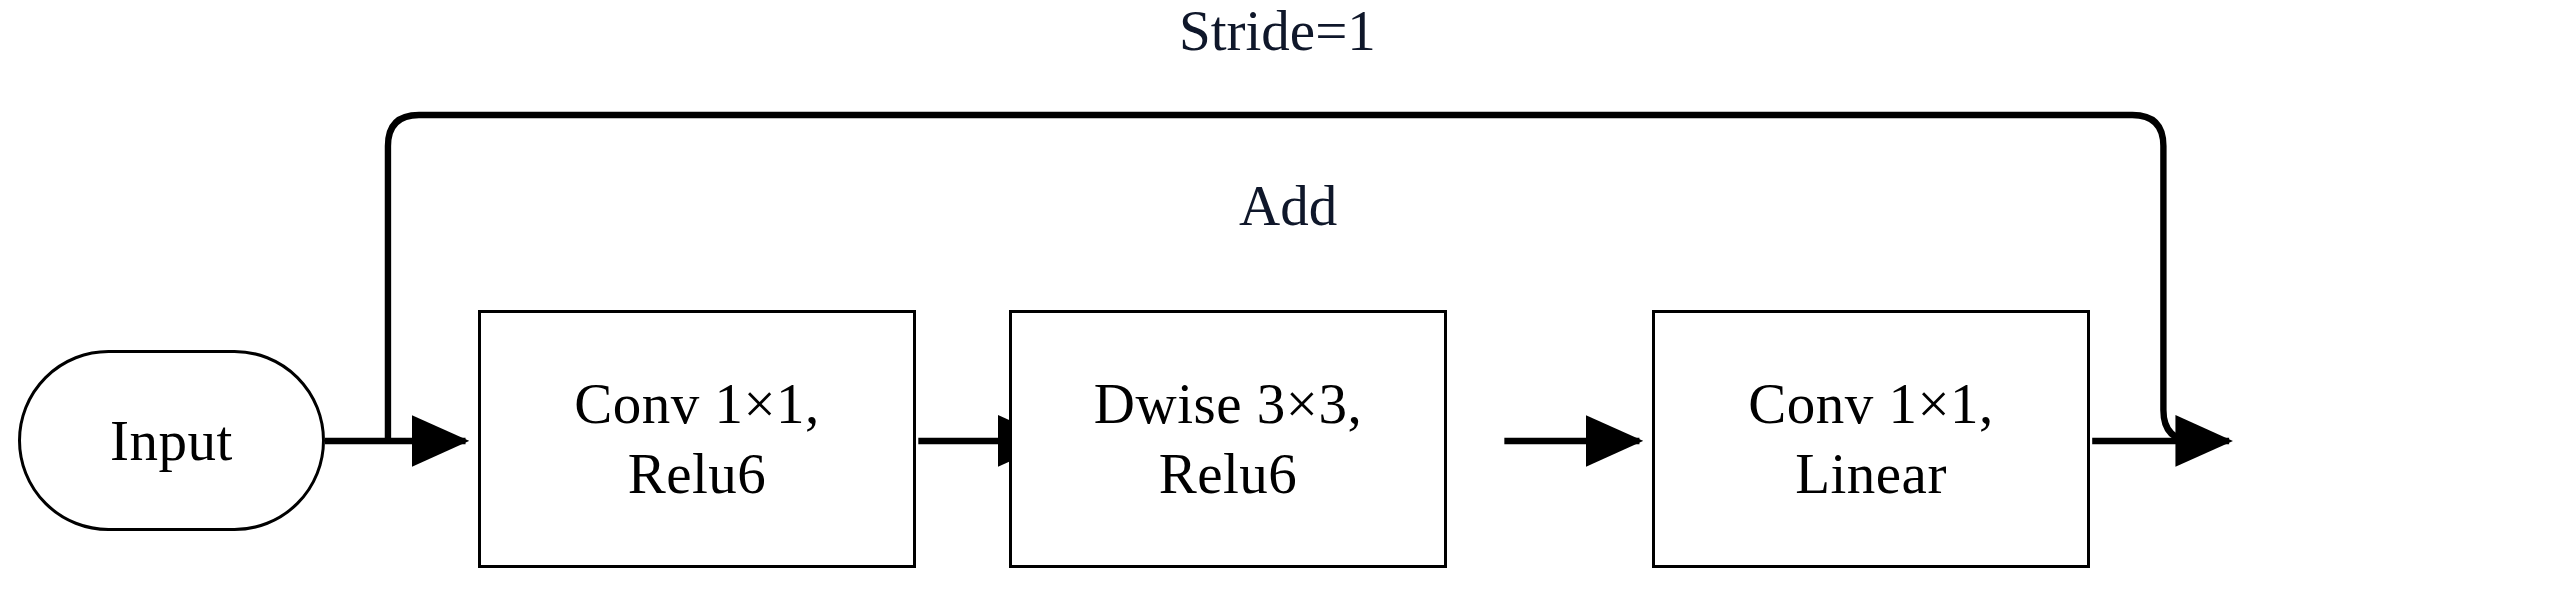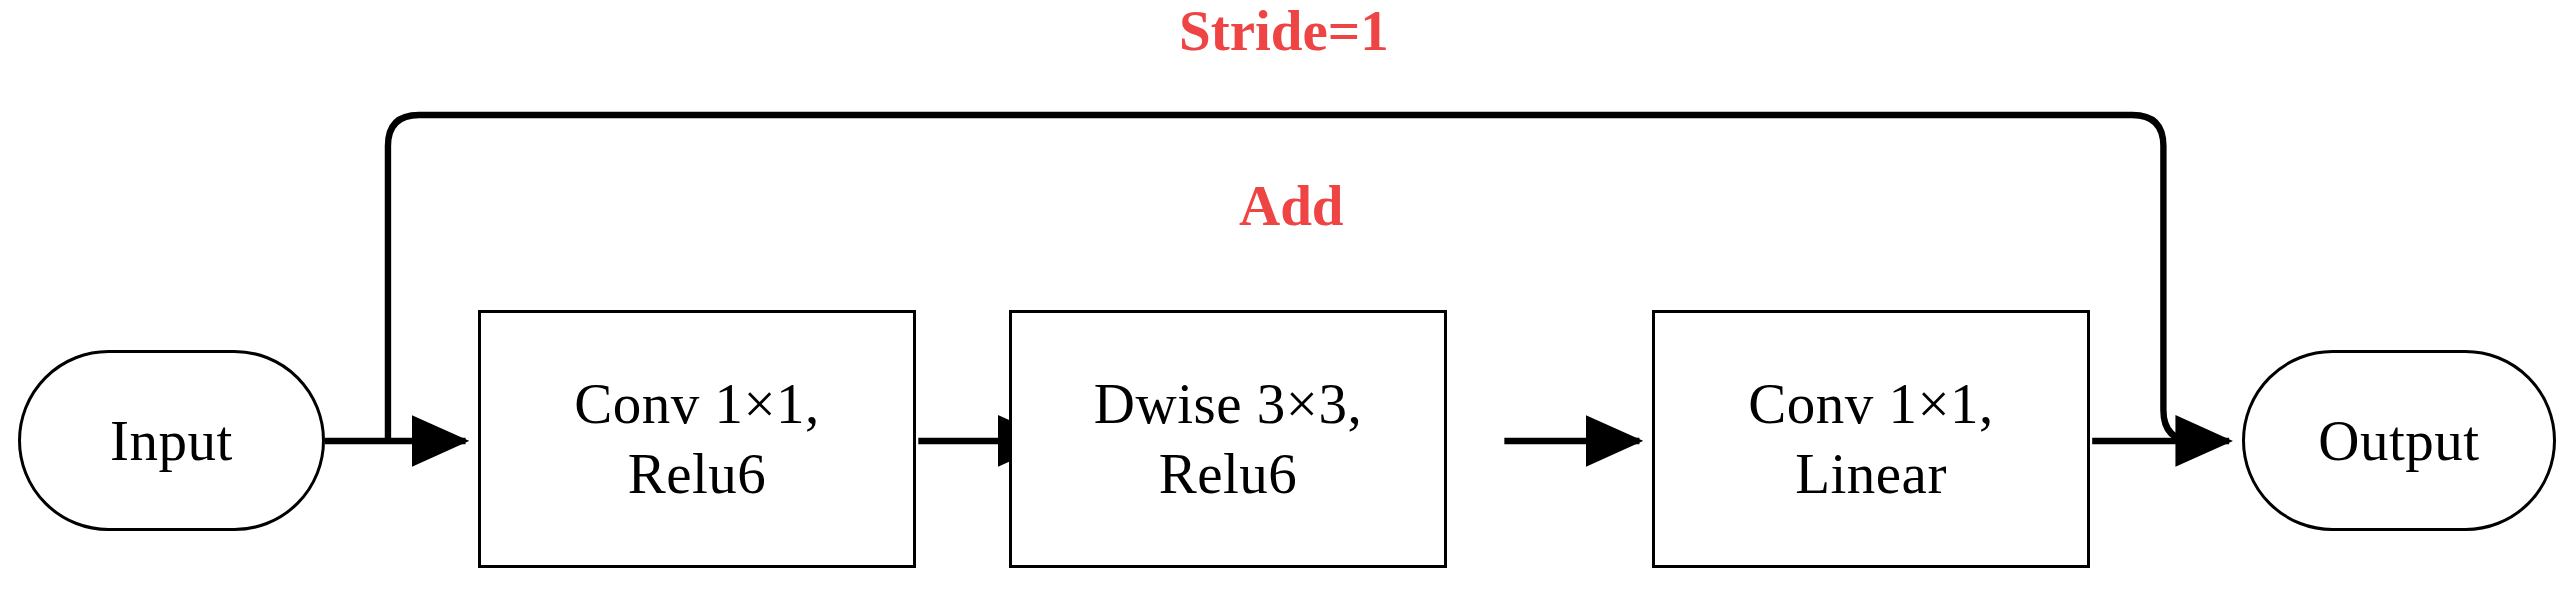--- a/index.html
+++ b/index.html
@@ -53,25 +53,24 @@
   
   #node-input   { left: 18px;   top: 350px; width: 307px; height: 181px; text-align: right; }
   #node-conv1   { left: 478px;  top: 310px; width: 438px; height: 258px; }
   #node-dwise   { left: 1009px; top: 310px; width: 438px; height: 258px; }
   #node-conv2   { left: 1652px; top: 310px; width: 438px; height: 258px; }
   #node-output  { left: 2242px; top: 350px; width: 314px; height: 181px; }
 
   
   .free-label {
     position: absolute;
-    color: #ef4444;
+    color: #0f172a;
     font-size: 57px;
     line-height: 1;
     white-space: nowrap;
-    font-weight: bold;
   }
   #label-stride { left: 1179px; top: 1.8px; }
   #label-add    { left: 1239px; top: 177px; text-align: center; }
 </style>
 </head>
 <body>
 
 <div id="canvas">
 
   <svg id="wires" viewBox="0 0 2822 655" width="2576" height="598" xmlns="http://www.w3.org/2000/svg">
@@ -108,18 +107,15 @@
   <div class="node box" id="node-dwise">
     <span class="node-label">Dwise 3×3,
 Relu6</span>
   </div>
 
   <div class="node box" id="node-conv2">
     <span class="node-label">Conv 1×1,
 Linear</span>
   </div>
 
-  <div class="node pill" id="node-output">
-    <span class="node-label">Output</span>
-  </div>
 
 </div>
 
 
 </body></html>

